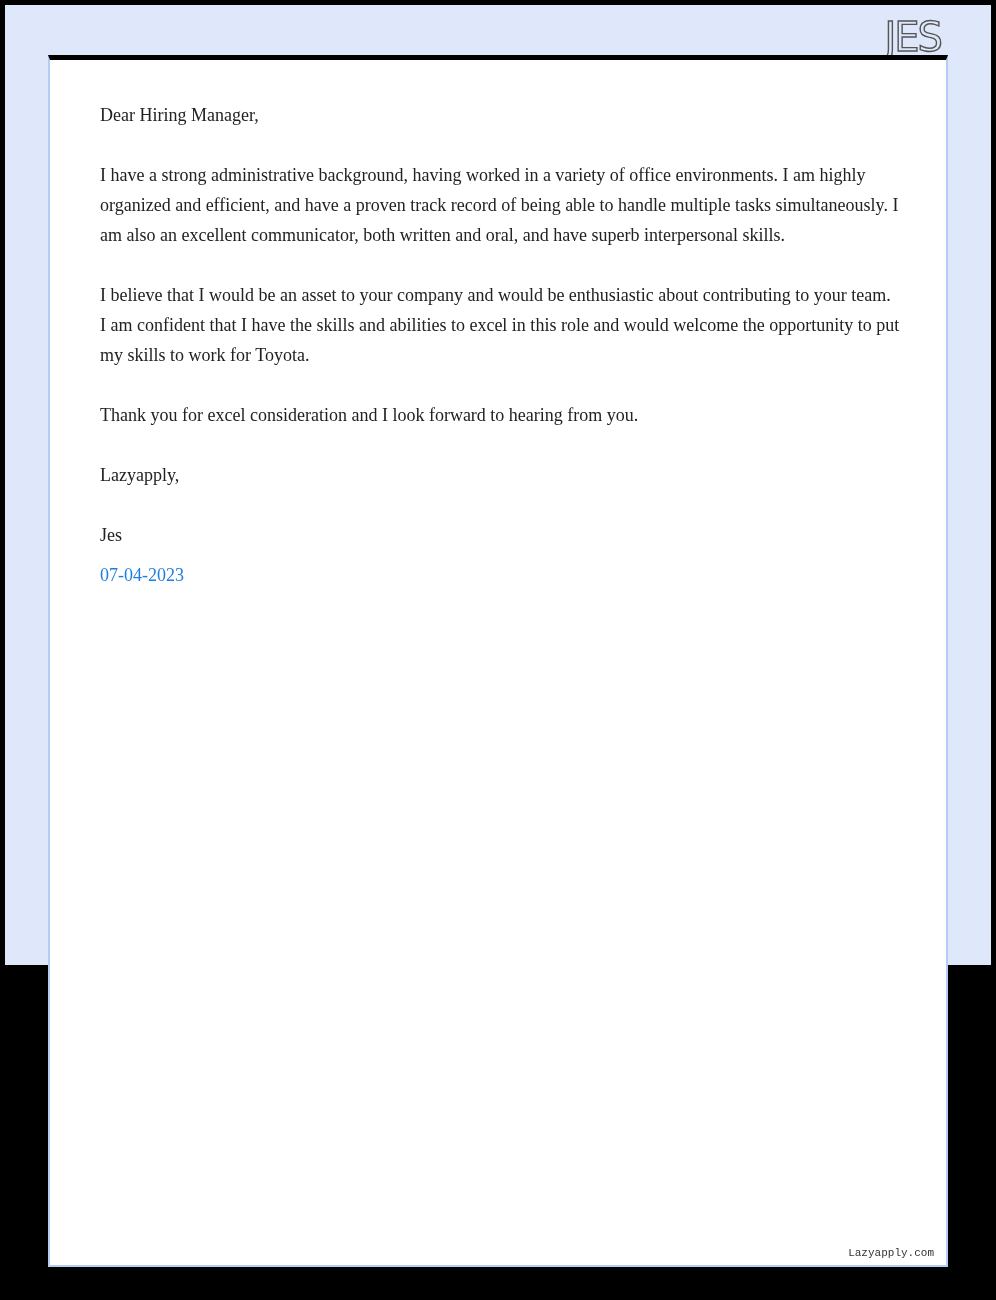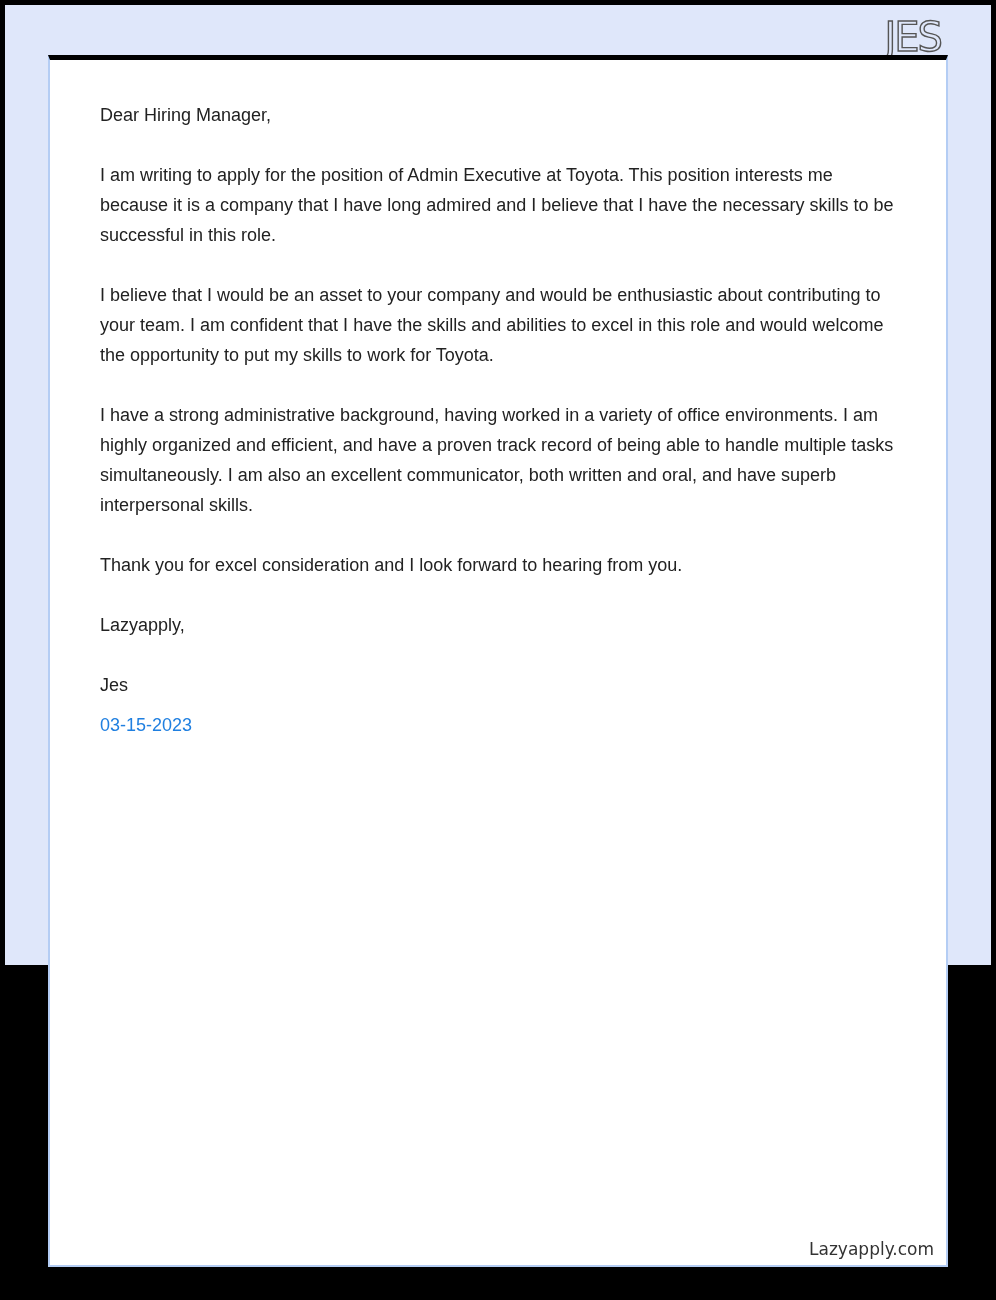--- a/index.html
+++ b/index.html
@@ -34,47 +34,47 @@
     background: #fff;
     border-left: 2px solid #b4cdf4;
     border-right: 2px solid #b4cdf4;
     border-bottom: 2px solid #b4cdf4;
     border-top: 5px solid #000;
   }
   .letter {
     position: absolute;
     left: 50px; top: 40px;
     width: 800px;
-    font-family: Liberation Sans, sans-serif;
+    font-family: Liberation Serif, serif;
     font-size: 18px;
     line-height: 30px;
     color: #222;
   }
   .letter p { margin: 0 0 30px 0; }
   .letter .signature { margin-bottom: 10px; }
   .letter .date { color: #1f7fe0; margin: 0; }
   .footer {
     position: absolute;
     right: 12px; bottom: 6px;
-    font-size: 17px;
+    font-size: 11px;
     color: #333;
+    font-family: Liberation Mono, monospace;
   }
 </style>
 </head>
 <body>
 
 <div class="frame">
   <div class="monogram">JES</div>
 
   <div class="page">
     <div class="letter">
       <p>Dear Hiring Manager,</p>
-      <p>I am writing to apply for the position of Admin Executive at Toyota. This position interests me because it is a company that I have long admired and I believe that I have the necessary skills to be successful in this role.</p>
+      <p>I have a strong administrative background, having worked in a variety of office environments. I am highly organized and efficient, and have a proven track record of being able to handle multiple tasks simultaneously. I am also an excellent communicator, both written and oral, and have superb interpersonal skills.</p>
       <p>I believe that I would be an asset to your company and would be enthusiastic about contributing to your team. I am confident that I have the skills and abilities to excel in this role and would welcome the opportunity to put my skills to work for Toyota.</p>
-      <p>I have a strong administrative background, having worked in a variety of office environments. I am highly organized and efficient, and have a proven track record of being able to handle multiple tasks simultaneously. I am also an excellent communicator, both written and oral, and have superb interpersonal skills.</p>
       <p>Thank you for excel consideration and I look forward to hearing from you.</p>
       <p>Lazyapply,</p>
       <p class="signature">Jes</p>
-      <p class="date">03-15-2023</p>
+      <p class="date">07-04-2023</p>
     </div>
     <div class="footer">Lazyapply.com</div>
   </div>
 </div>
 
 </body></html>

